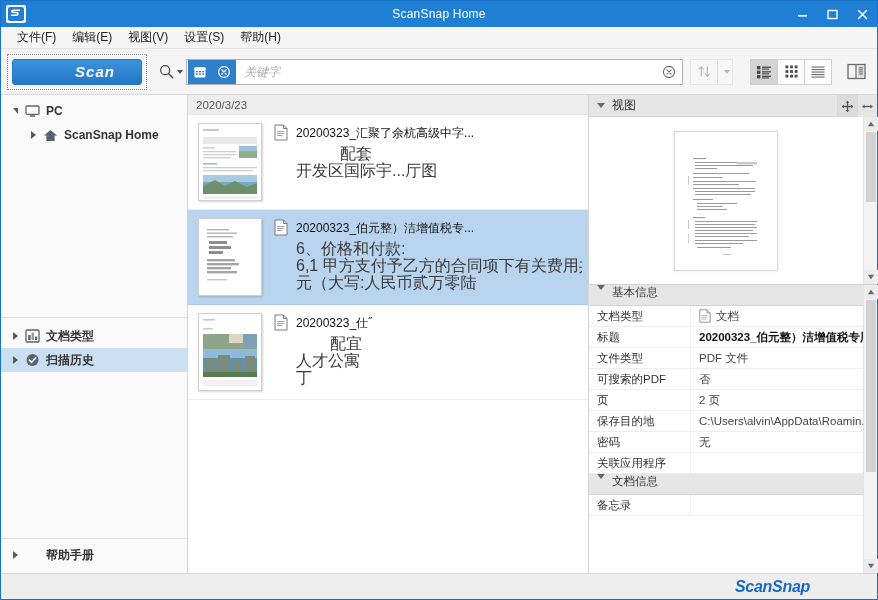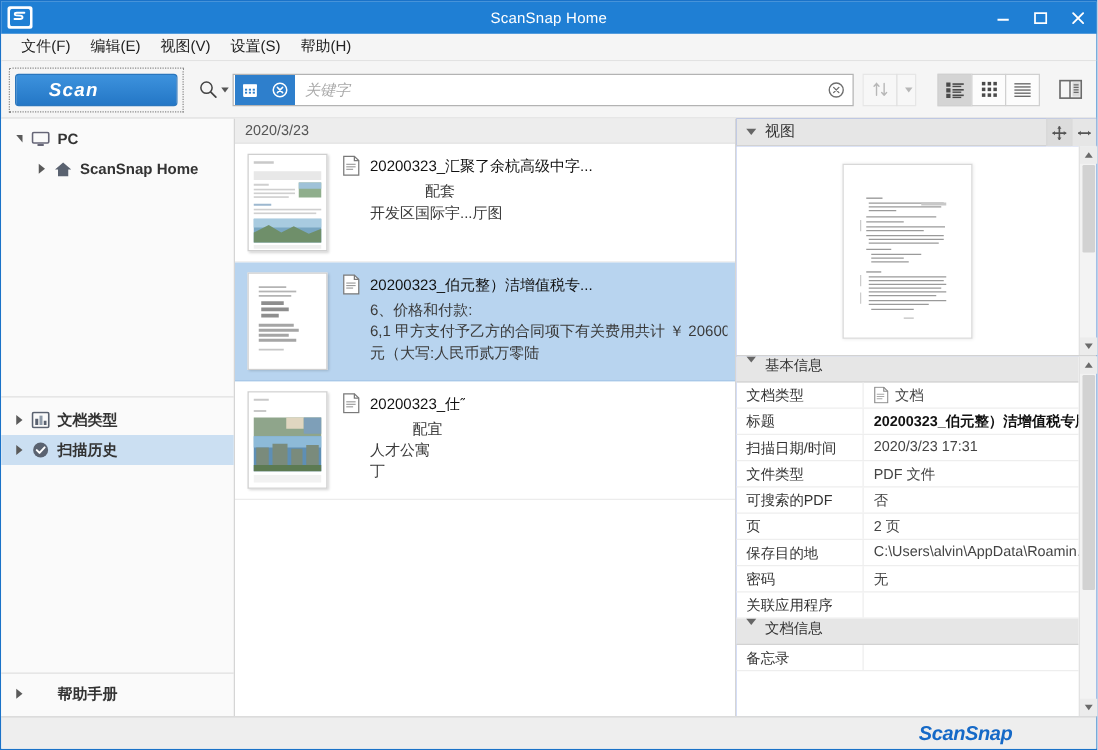--- a/index.html
+++ b/index.html
@@ -88,21 +88,21 @@
     border: 1px dotted #8a8a8a;
     padding: 4px;
     margin-right: 8px;
     flex: 0 0 auto;
   }
   .scan-button {
     width: 130px; height: 26px;
     background: linear-gradient(#3d92dd, #2477c6);
     border: 1px solid #2a76bd;
     border-radius: 3px;
-    display: flex; align-items: center; justify-content: flex-start;
+    display: flex; align-items: center; justify-content: flex-end;
   }
   .scan-button svg { display:block; }
 
   .search-area {
     flex: 1 1 auto;
     display: flex; align-items: center;
     height: 28px;
     min-width: 0;
   }
   .search-icon-btn {
@@ -279,21 +279,21 @@
   }
   .doc-title {
     font-size: 12px;
     color: #111;
     white-space: nowrap;
     overflow: hidden;
     text-overflow: ellipsis;
   }
   .doc-lines {
     padding-left: 22px;
-    font-size: 12px;
+    font-size: 16px;
     color: #3a3a3a;
     line-height: 17px;
   }
   .doc-lines .ln { white-space: nowrap; overflow: hidden; }
   .doc-lines .ind { padding-left: 44px; }
   .doc-lines .ind2 { padding-left: 34px; }
 
   
   .rightpanel {
     width: 288px;
@@ -925,24 +925,20 @@
               </span>
               <span>文档</span>
             </div>
           </div>
 
           <div class="info-row">
             <div class="info-key">标题</div>
             <div class="info-val bold">20200323_伯元整）洁增值税专用...</div>
           </div>
 
-          <div class="info-row">
-            <div class="info-key">扫描日期/时间</div>
-            <div class="info-val">2020/3/23 17:31</div>
-          </div>
 
 
           <div class="info-row">
             <div class="info-key">文件类型</div>
             <div class="info-val">PDF 文件</div>
           </div>
 
           <div class="info-row">
             <div class="info-key">可搜索的PDF</div>
             <div class="info-val">否</div>

